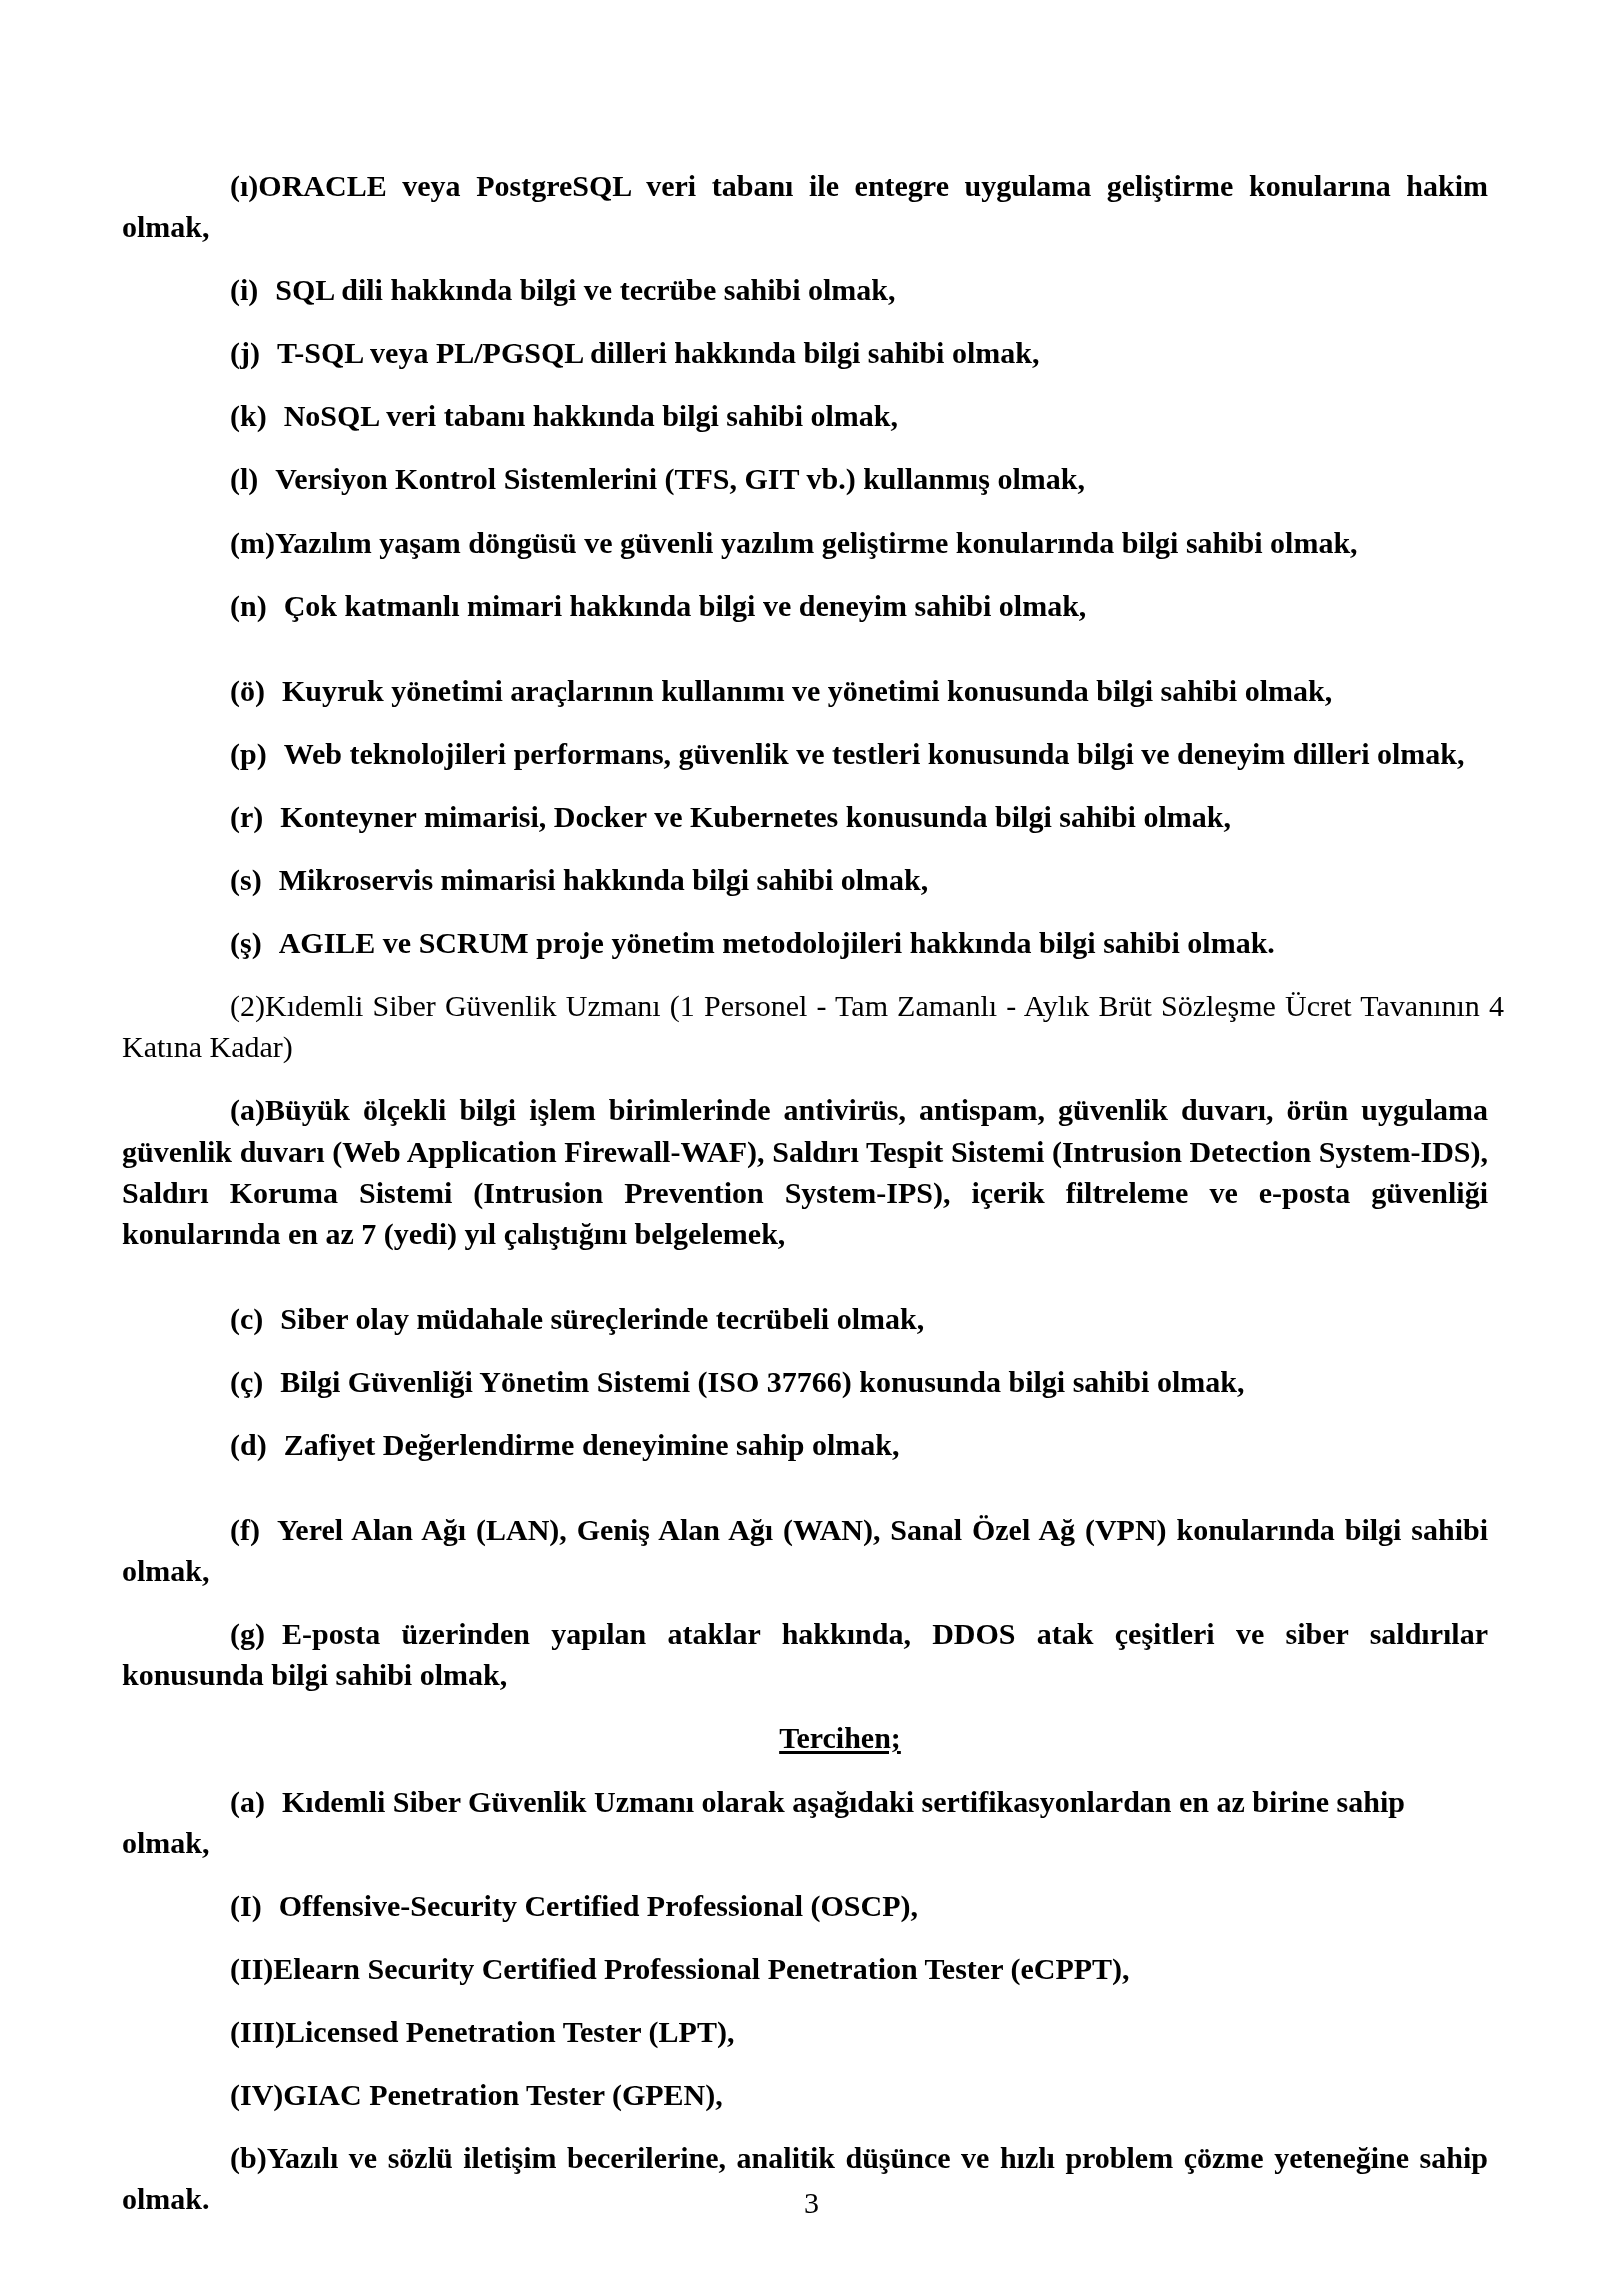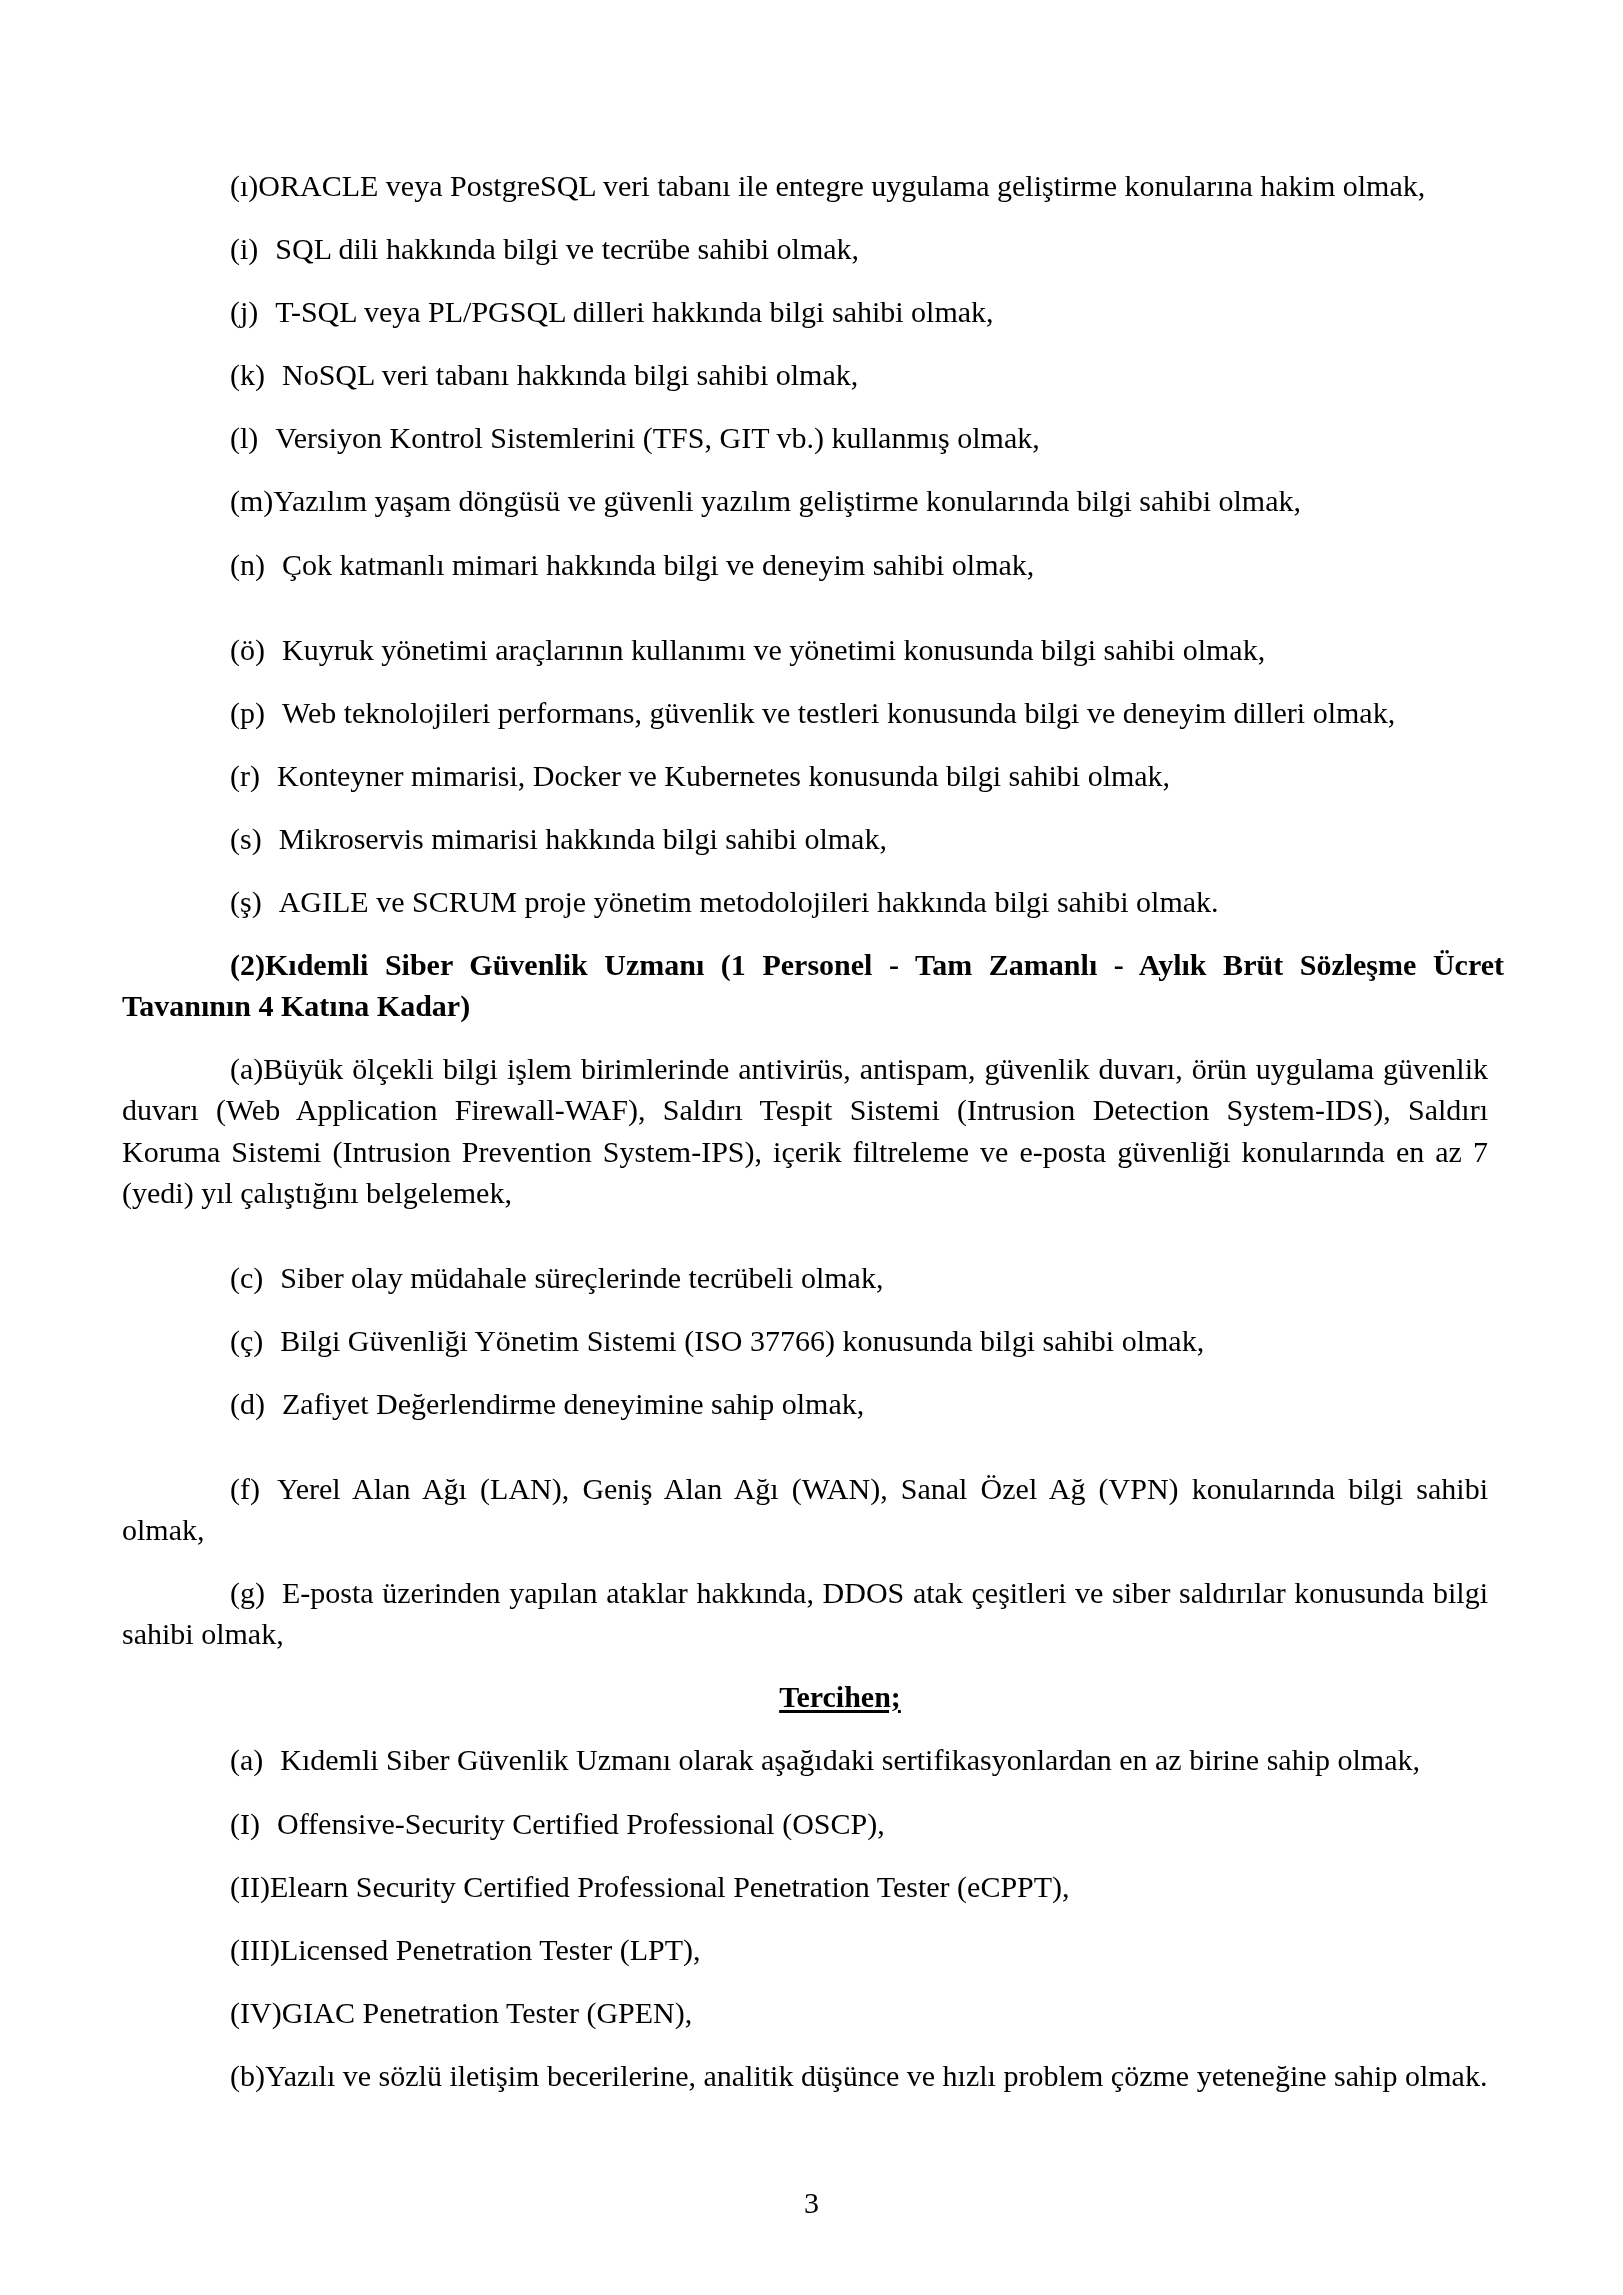--- a/index.html
+++ b/index.html
@@ -33,41 +33,42 @@
   
   p.para {
     margin: 0 16px 0 0;
     padding: 0;
     font-size: 30px;
     line-height: 1.37;
     text-align: justify;
     text-justify: inter-word;
     text-indent: 54px;
     hyphens: none;
+    font-weight: bold;
   }
   
   p.para.single {
     text-align: left;
     text-indent: 54px;
   }
   .gap {
     height: 22px;
   }
   .marker {
     display: inline-block;
   }
   .m-w1 { min-width: 60px; }
   .m-w2 { min-width: 65px; }
   .m-w3 { min-width: 73px; }
   p.heading {
     margin: 0;
     padding: 0;
     font-size: 30px;
     line-height: 1.37;
-    font-weight: bold;
+    font-weight: normal;
     text-align: justify;
     text-indent: 54px;
   }
   p.subheading {
     margin: 0;
     padding: 0;
     font-size: 30px;
     line-height: 1.37;
     font-weight: bold;
     text-decoration: underline;

